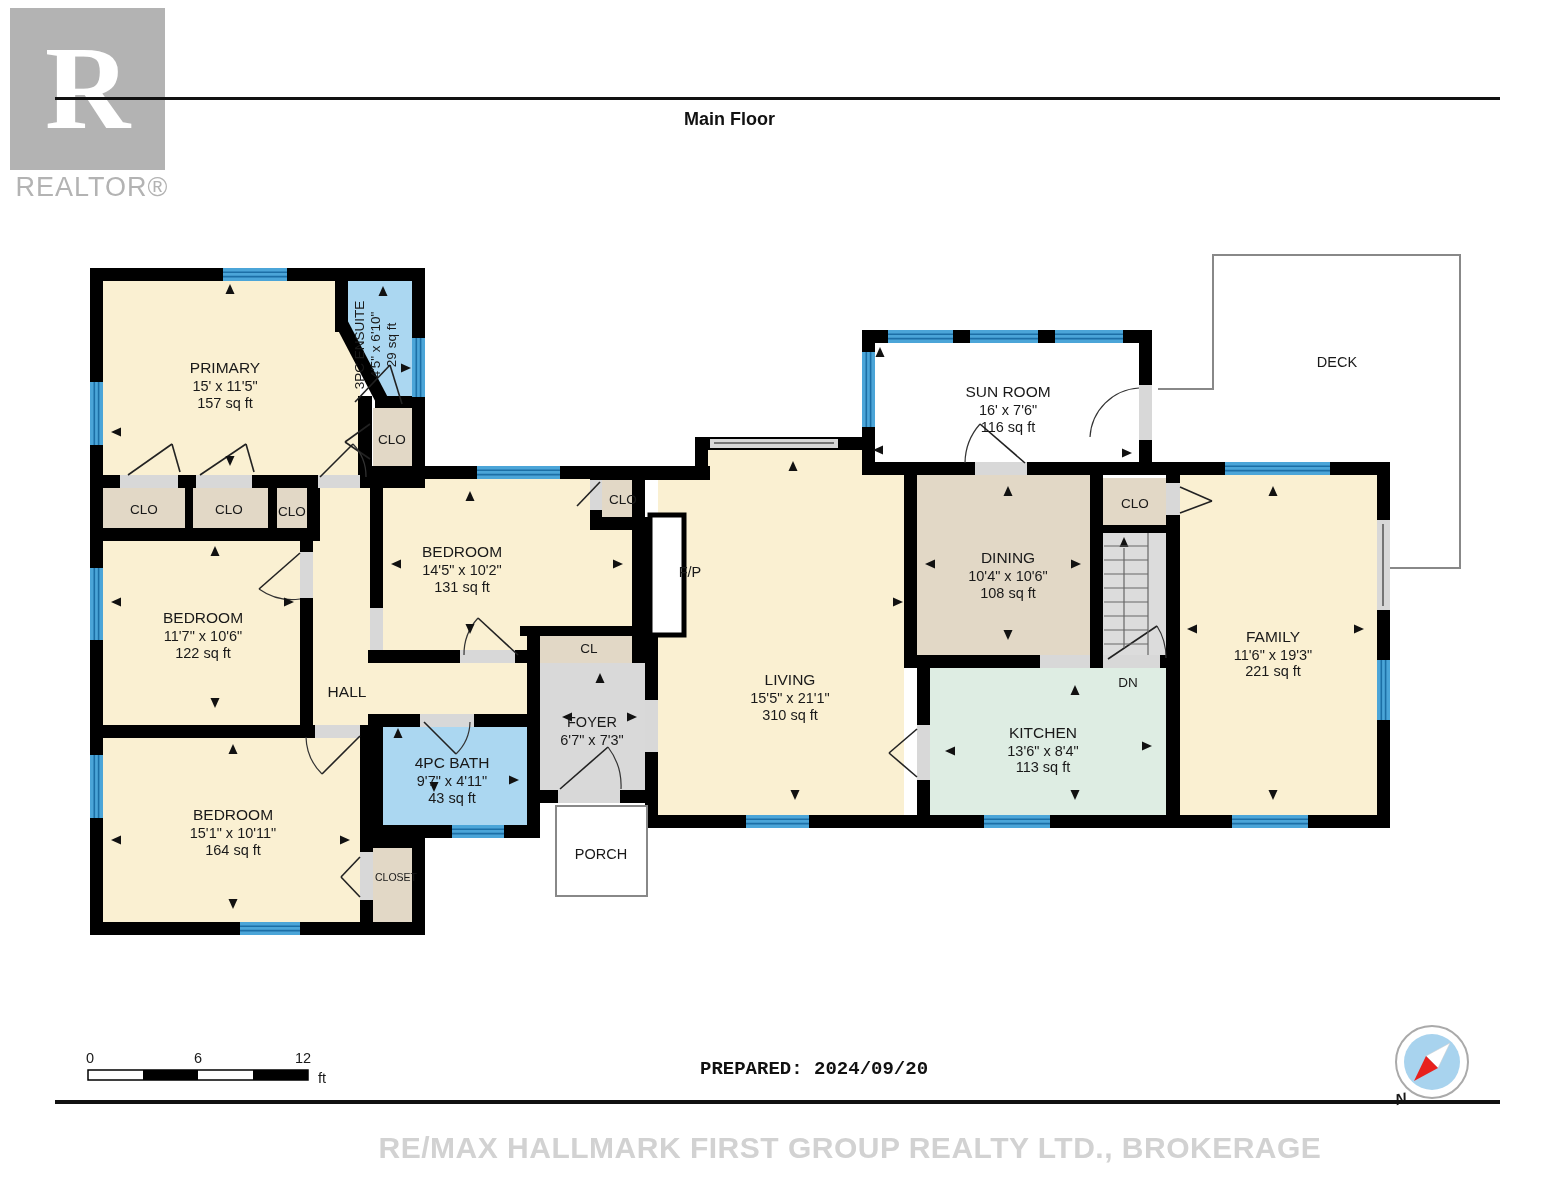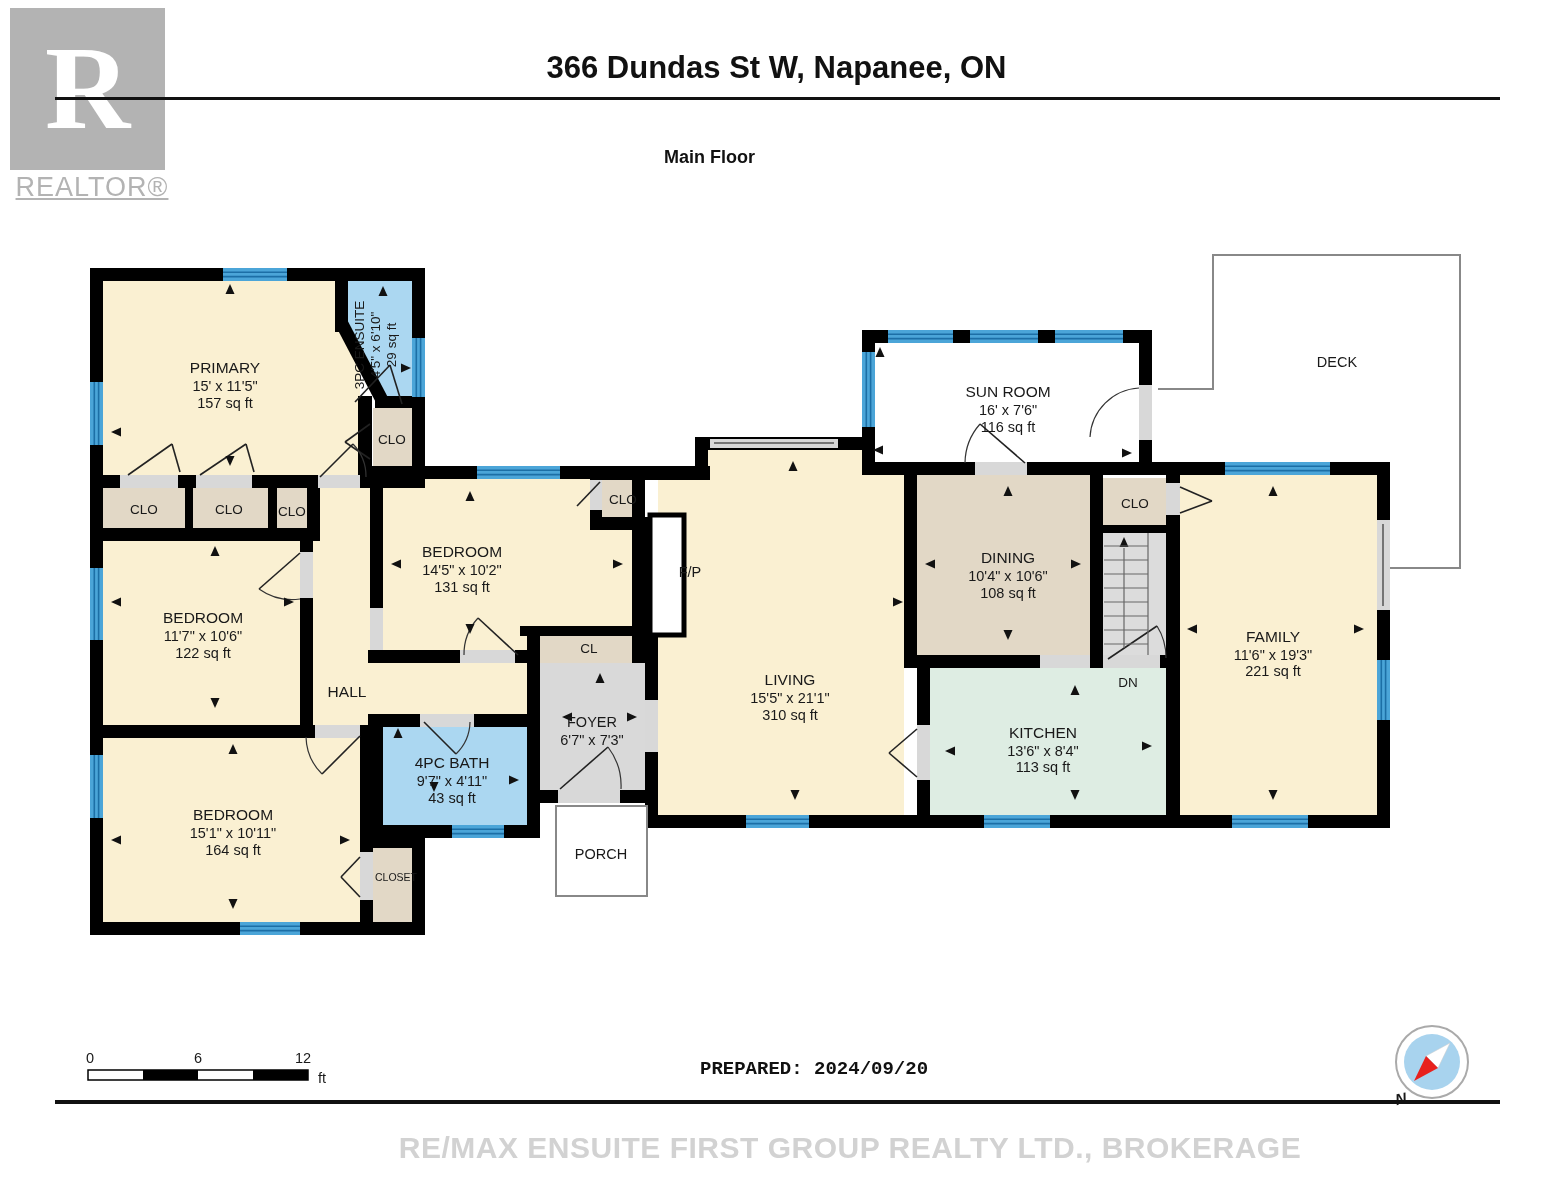--- a/index.html
+++ b/index.html
@@ -4,24 +4,24 @@
 <style>
   html,body{margin:0;padding:0;background:#fff;}
   #page{position:relative;width:1553px;height:1200px;background:#fff;overflow:hidden;
         font-family:"Liberation Sans",sans-serif;color:#111;}
   .abs{position:absolute;}
   
   #logo-box{left:10px;top:8px;width:155px;height:162px;background:var(--logo-gray);
             display:flex;align-items:center;justify-content:center;}
   #logo-r{font-family:"Liberation Serif",serif;font-weight:bold;font-size:118px;color:#fff;line-height:1;}
   #logo-text{left:4px;top:172px;width:176px;text-align:center;color:var(--logo-gray);
-             font-size:27px;letter-spacing:1px;text-decoration:underline;}
+             font-size:27px;letter-spacing:1px;}
   #title{left:200px;top:50px;width:1153px;text-align:center;font-size:31px;font-weight:bold;}
   #hrule{left:55px;top:97px;width:1445px;height:3px;background:#111;}
-  #floor-label{left:520px;top:109px;width:235px;text-align:right;font-size:18px;font-weight:bold;margin-top:38px;}
+  #floor-label{left:540px;top:109px;width:235px;text-align:right;font-size:18px;font-weight:bold;}
   #area-lines{left:792px;top:109px;font-size:17.5px;line-height:25.5px;}
   
   #prepared{left:700px;top:1058px;font-size:19px;font-weight:bold;font-family:Liberation Mono, monospace;}
   #bottom-rule{left:55px;top:1100px;width:1445px;height:4px;background:#111;}
   #disclaimer{left:62px;top:1110px;width:1260px;font-size:15.5px;}
   #watermark{left:200px;top:1131px;width:1300px;text-align:center;font-size:30px;font-weight:bold;
              color:var(--watermark-gray);letter-spacing:0.5px;white-space:nowrap;}
   
   svg{position:absolute;left:0;top:0;}
   .wall{fill:#000;}
@@ -39,21 +39,20 @@
 </style>
 </head>
 <body>
 
 <div id="page">
 
   <div class="abs" id="logo-box">
     <span id="logo-r">R</span>
   </div>
   <div class="abs" id="logo-text">REALTOR®</div>
-  <div class="abs" id="title">366 Dundas St W, Napanee, ON</div>
   <div class="abs" id="hrule"></div>
   <div class="abs" id="floor-label">Main Floor</div>
 
   <svg id="plan" width="1553" height="1200" viewBox="0 0 1553 1200">
     <g id="g-fills">
         <rect x="103" y="281" width="245" height="194" class="f-cream"></rect>
         <rect x="335" y="330" width="25" height="145" class="f-cream"></rect>
         <rect x="373" y="408" width="39" height="67" class="f-beige"></rect>
         <rect x="103" y="488" width="82" height="40" class="f-beige"></rect>
         <rect x="193" y="488" width="75" height="40" class="f-beige"></rect>
@@ -388,14 +387,14 @@
       <circle cx="1432" cy="1062" r="36" fill="#fff" stroke="#aaa" stroke-width="2"></circle>
       <circle cx="1432" cy="1062" r="28" fill="var(--compass-blue)"></circle>
       <polygon points="1450,1043 1438,1068 1426,1056" fill="#fff" stroke="#ccc" stroke-width="0.5"></polygon>
       <polygon points="1414,1081 1438,1068 1426,1056" fill="var(--compass-red)"></polygon>
       <text class="t rn" x="1402" y="1104" font-style="italic" font-weight="bold" transform="rotate(-12 1402 1104)">N</text>
     </g>
   </svg>
 
   <div class="abs" id="prepared">PREPARED: 2024/09/20</div>
   <div class="abs" id="bottom-rule"></div>
-  <div class="abs" id="watermark">RE/MAX ENSUITE FIRST GROUP REALTY LTD., BROKERAGE</div>
+  <div class="abs" id="watermark">RE/MAX HALLMARK FIRST GROUP REALTY LTD., BROKERAGE</div>
 </div>
 
 </body></html>

